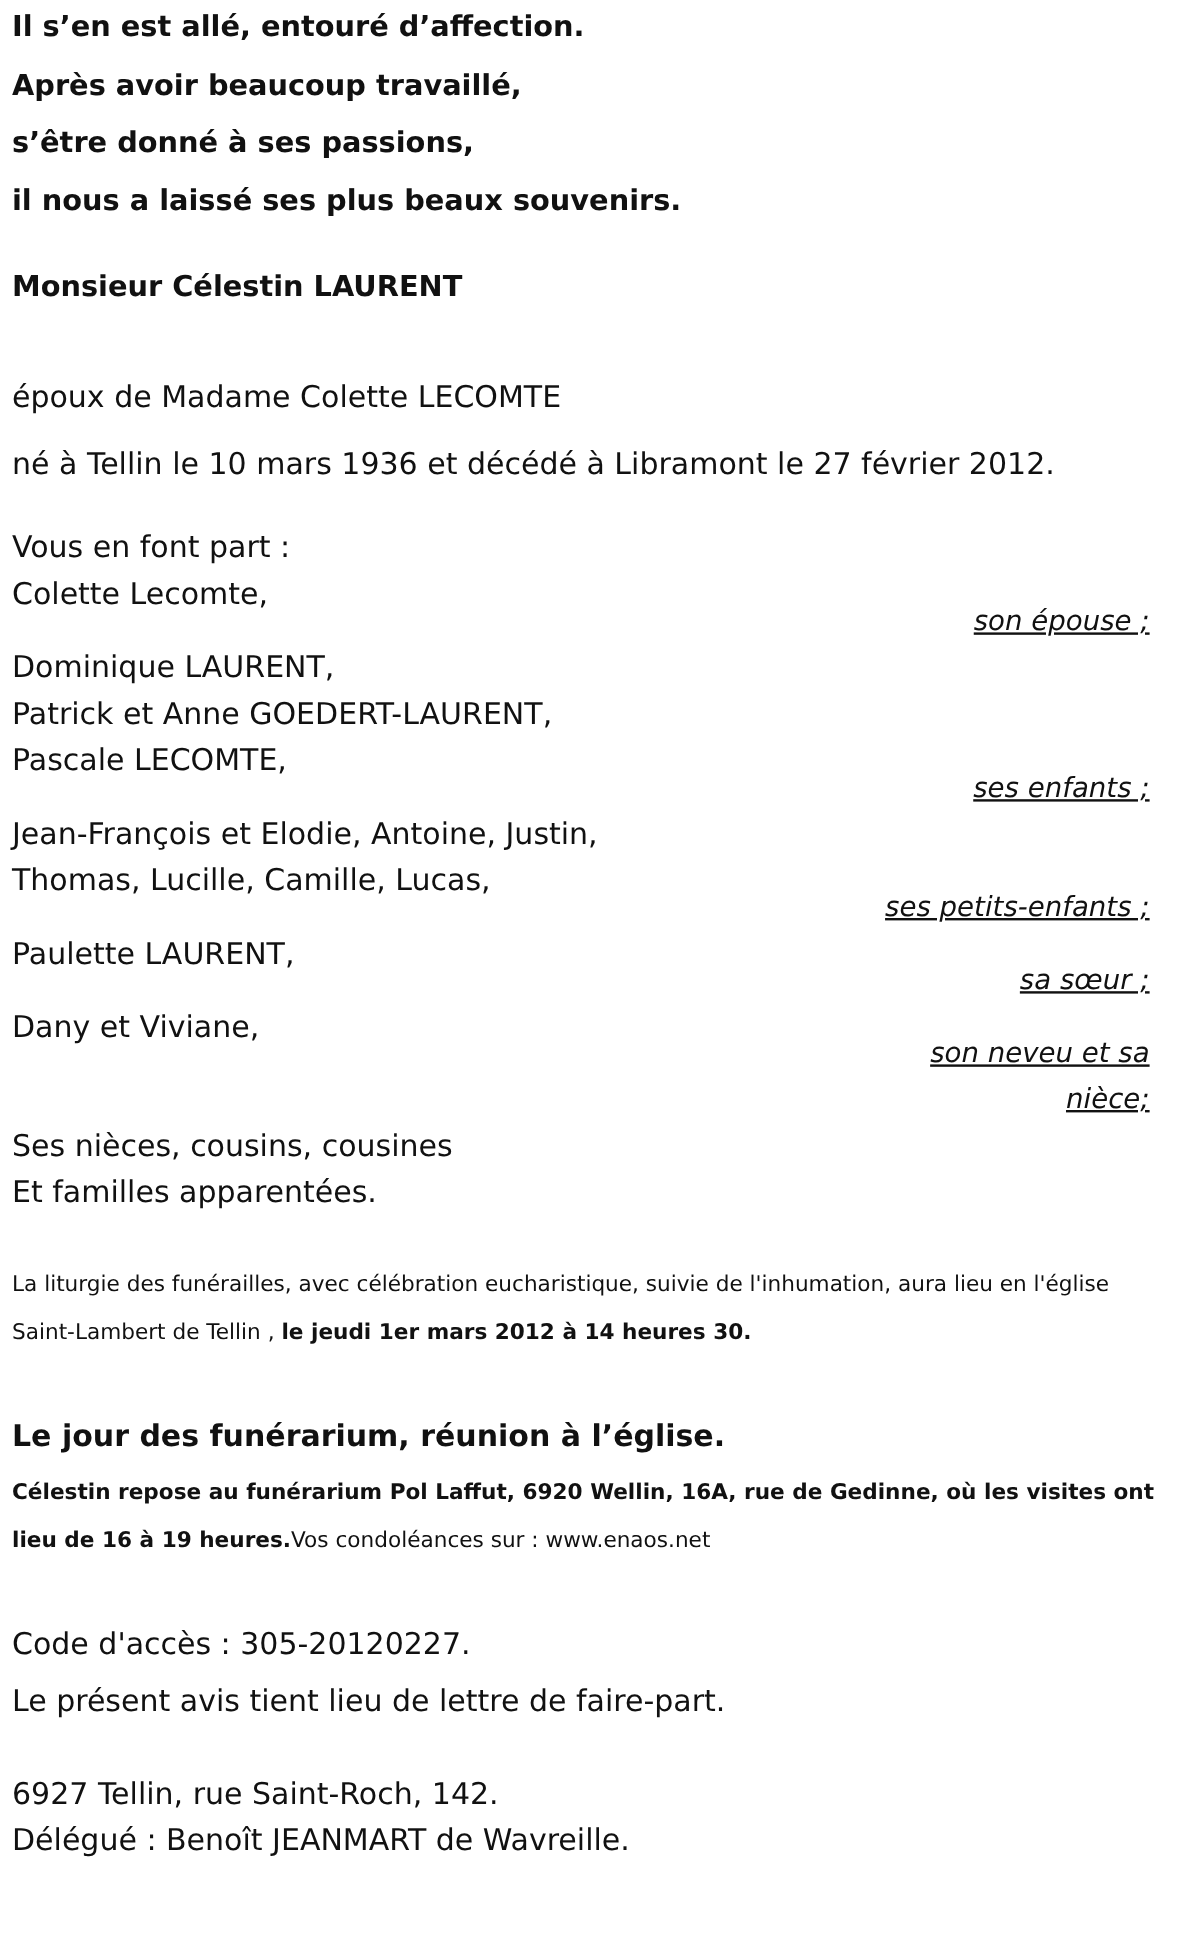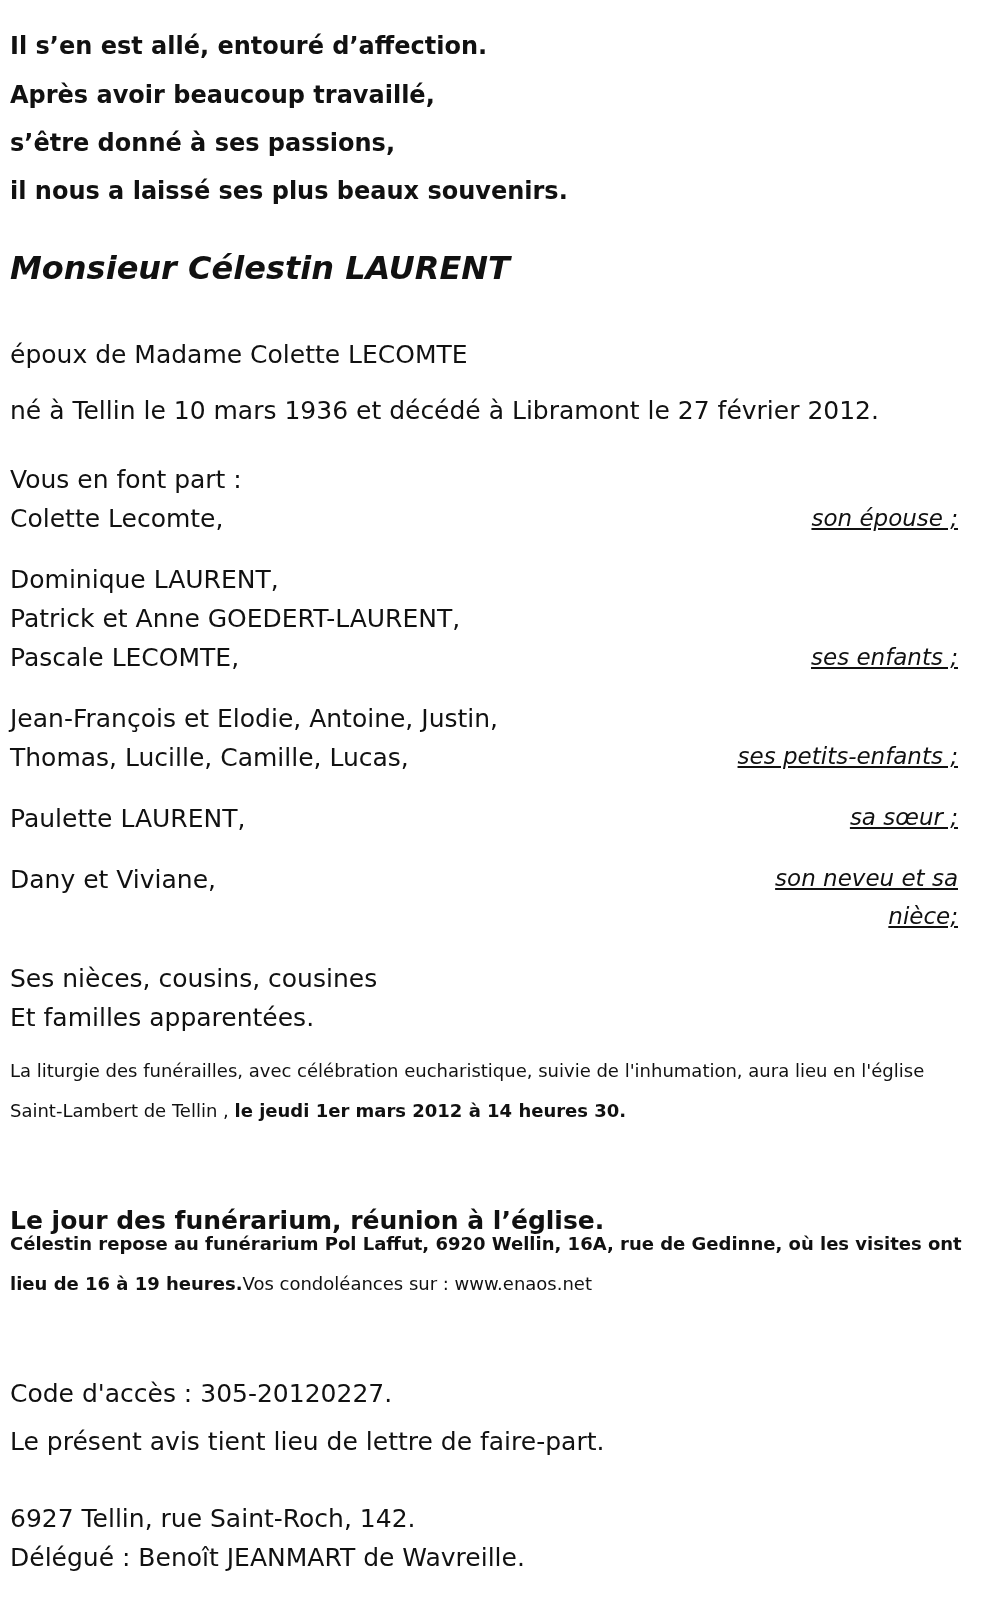--- a/index.html
+++ b/index.html
@@ -1,23 +1,23 @@
 <!DOCTYPE html>
 <html><head>
   <meta charset="utf-8">
   <style>
     html, body { margin: 0; padding: 0; background: #ffffff; }
     body {
       width: 1000px; height: 1620px; position: relative; overflow: hidden;
       font-family: "DejaVu Sans", sans-serif; color: #111111;
     }
-    .abs { position: absolute; left: 10px; white-space: nowrap; margin-top: 24px; }
+    .abs { position: absolute; left: 10px; white-space: nowrap; }
     .bold { font-weight: bold; }
     .poem { font-size: 24px; font-weight: bold; }
-    .title { font-size: 32px; font-weight: bold; font-style: italic; }
+    .title { font-size: 24px; font-weight: bold; }
     .body { font-size: 25px; }
     .rel { position: absolute; right: 42px; font-size: 23px; font-style: italic; text-align: right; white-space: nowrap; text-decoration: underline; }
     .para { position: absolute; left: 10px; width: 960px; font-size: 18px; line-height: 40px; }
   </style>
 </head>
 <body>
 
 <div>
   <div class="abs poem" style="top:8px">Il s’en est allé, entouré d’affection.</div>
   <div class="abs poem" style="top:57px">Après avoir beaucoup travaillé,</div>

